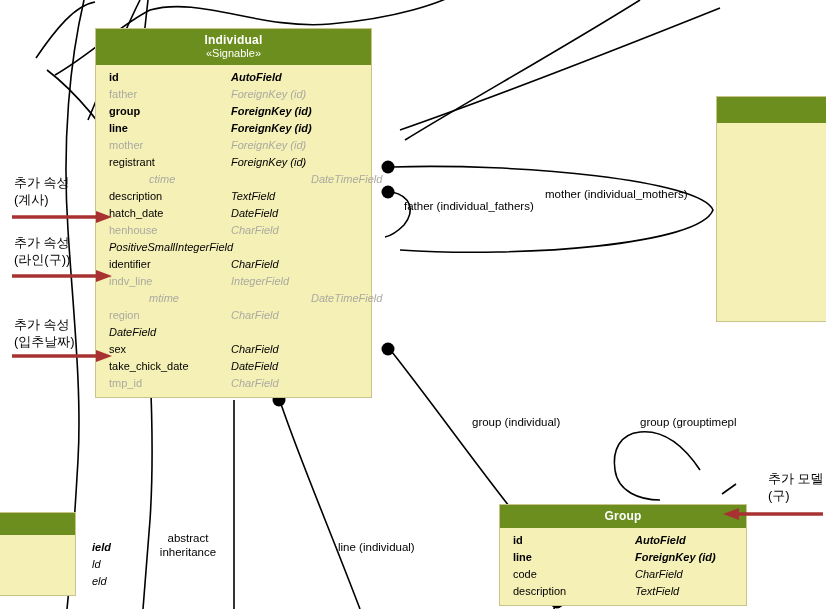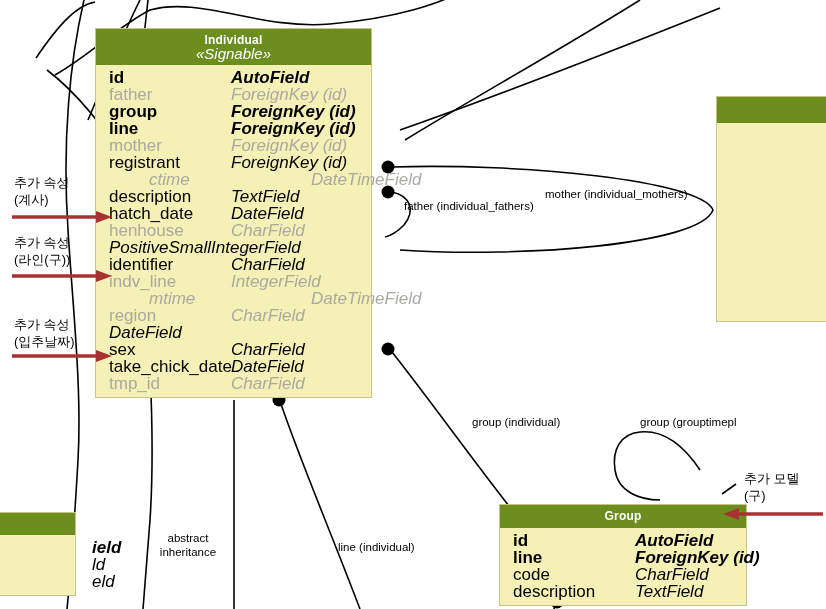--- a/index.html
+++ b/index.html
@@ -42,30 +42,29 @@
     padding: 4px 4px 5px 4px;
     box-sizing: border-box;
   }
   .entity-title {
     font-size: 12px;
     font-weight: bold;
     line-height: 14px;
     letter-spacing: 0.2px;
   }
   .entity-stereo {
-    font-size: 15px;
-    font-style: italic;
+    font-size: 11px;
     line-height: 13px;
   }
   .entity-body {
     padding: 4px 0 5px 0;
   }
   .field-row {
     display: flex;
-    font-size: 17px;
+    font-size: 11px;
     line-height: 17px;
     height: 17px;
     padding: 0 8px 0 13px;
     box-sizing: border-box;
     white-space: nowrap;
   }
   .field-name { width: 122px; flex: 0 0 122px; }
   .field-type { flex: 1 1 auto; font-style: italic; }
 
   .f-bold  .field-name, .f-bold  .field-type { font-weight: bold; color: #000; }
@@ -295,21 +294,21 @@
 
   <div class="annot" style="left:14px; top:316px;">
     <div>추가 속성</div>
     <div>(입추날짜)</div>
   </div>
   <svg class="annot-arrow" style="left:12px; top:350px; width:100px;" viewBox="0 0 100 12">
     <line x1="0" y1="6" x2="84" y2="6" stroke="#a83232" stroke-width="3.5"></line>
     <polygon points="84,0 100,6 84,12" fill="#a83232"></polygon>
   </svg>
 
-  <div class="annot" style="left:744px; top:470px;">
+  <div class="annot" style="left:768px; top:470px;">
     <div>추가 모델</div>
     <div>(구)</div>
   </div>
   <svg class="annot-arrow" style="left:723px; top:508px; width:100px;" viewBox="0 0 100 12">
     <line x1="16" y1="6" x2="100" y2="6" stroke="#a83232" stroke-width="3.5"></line>
     <polygon points="16,0 0,6 16,12" fill="#a83232"></polygon>
   </svg>
 
   <svg class="edge-layer" style="pointer-events:none;" viewBox="0 0 826 609" width="826" height="609">
     <line x1="722" y1="494" x2="736" y2="484" stroke="#000000" stroke-width="1.6"></line>

